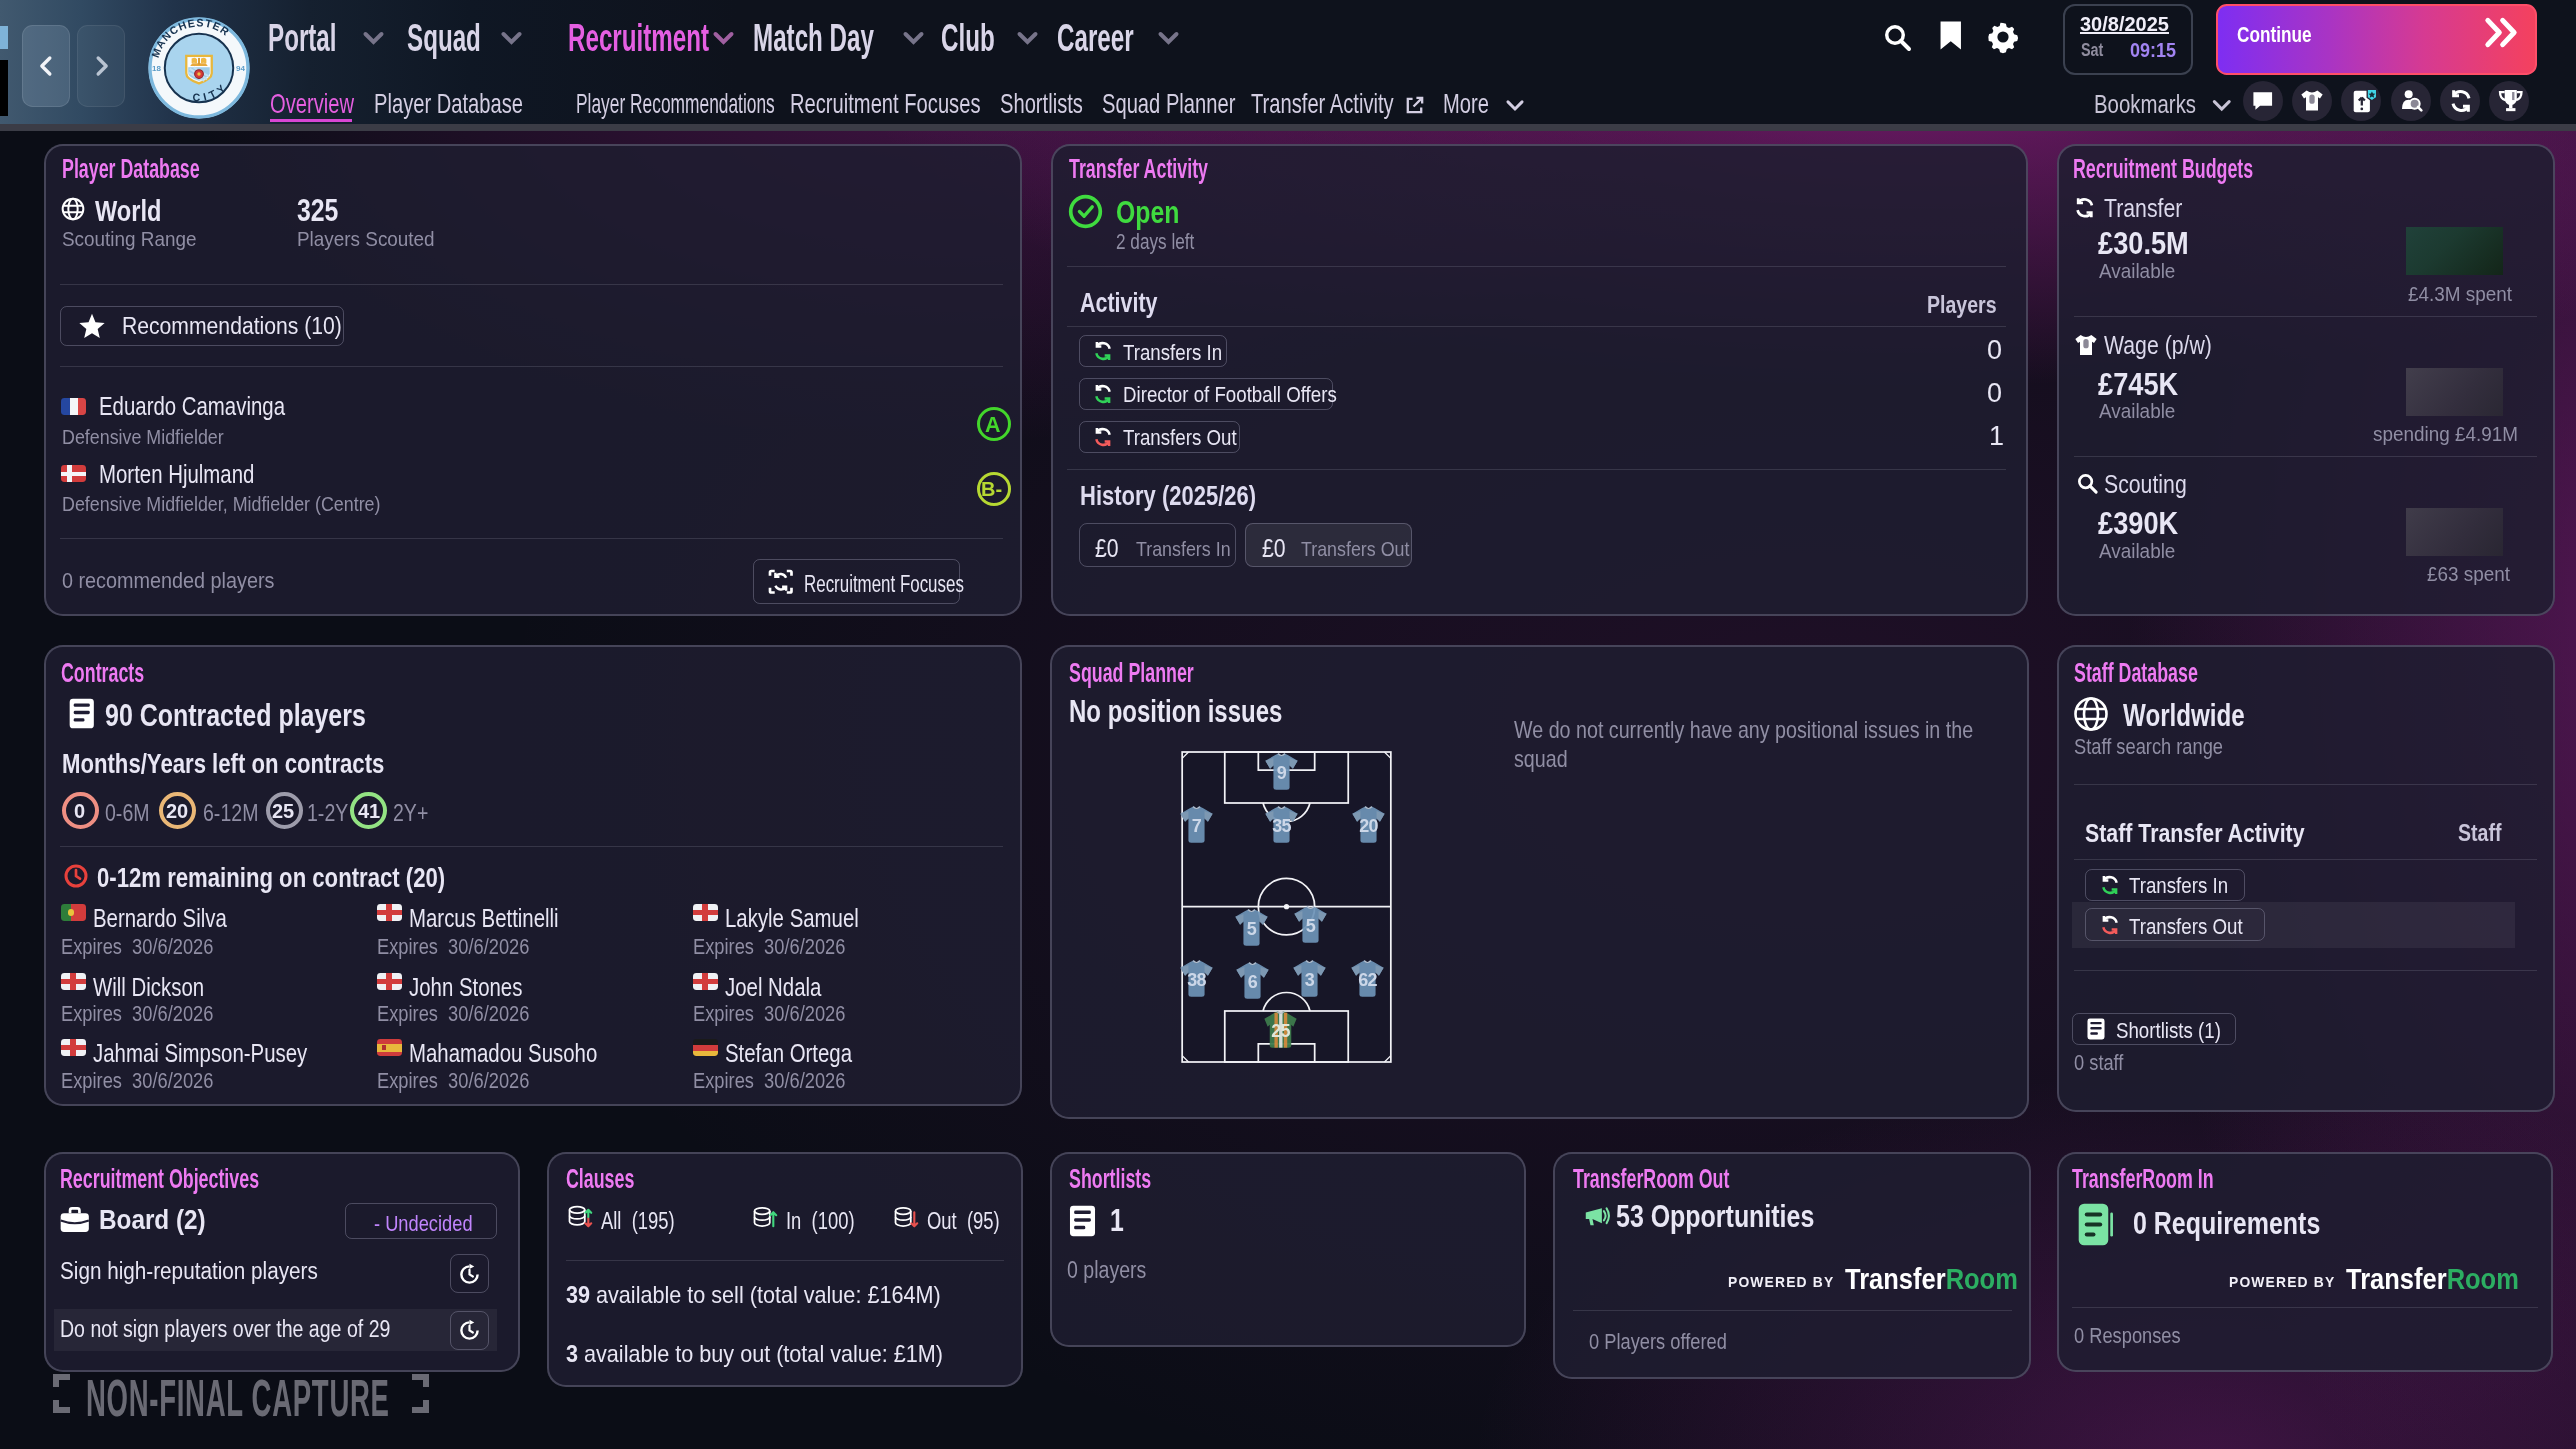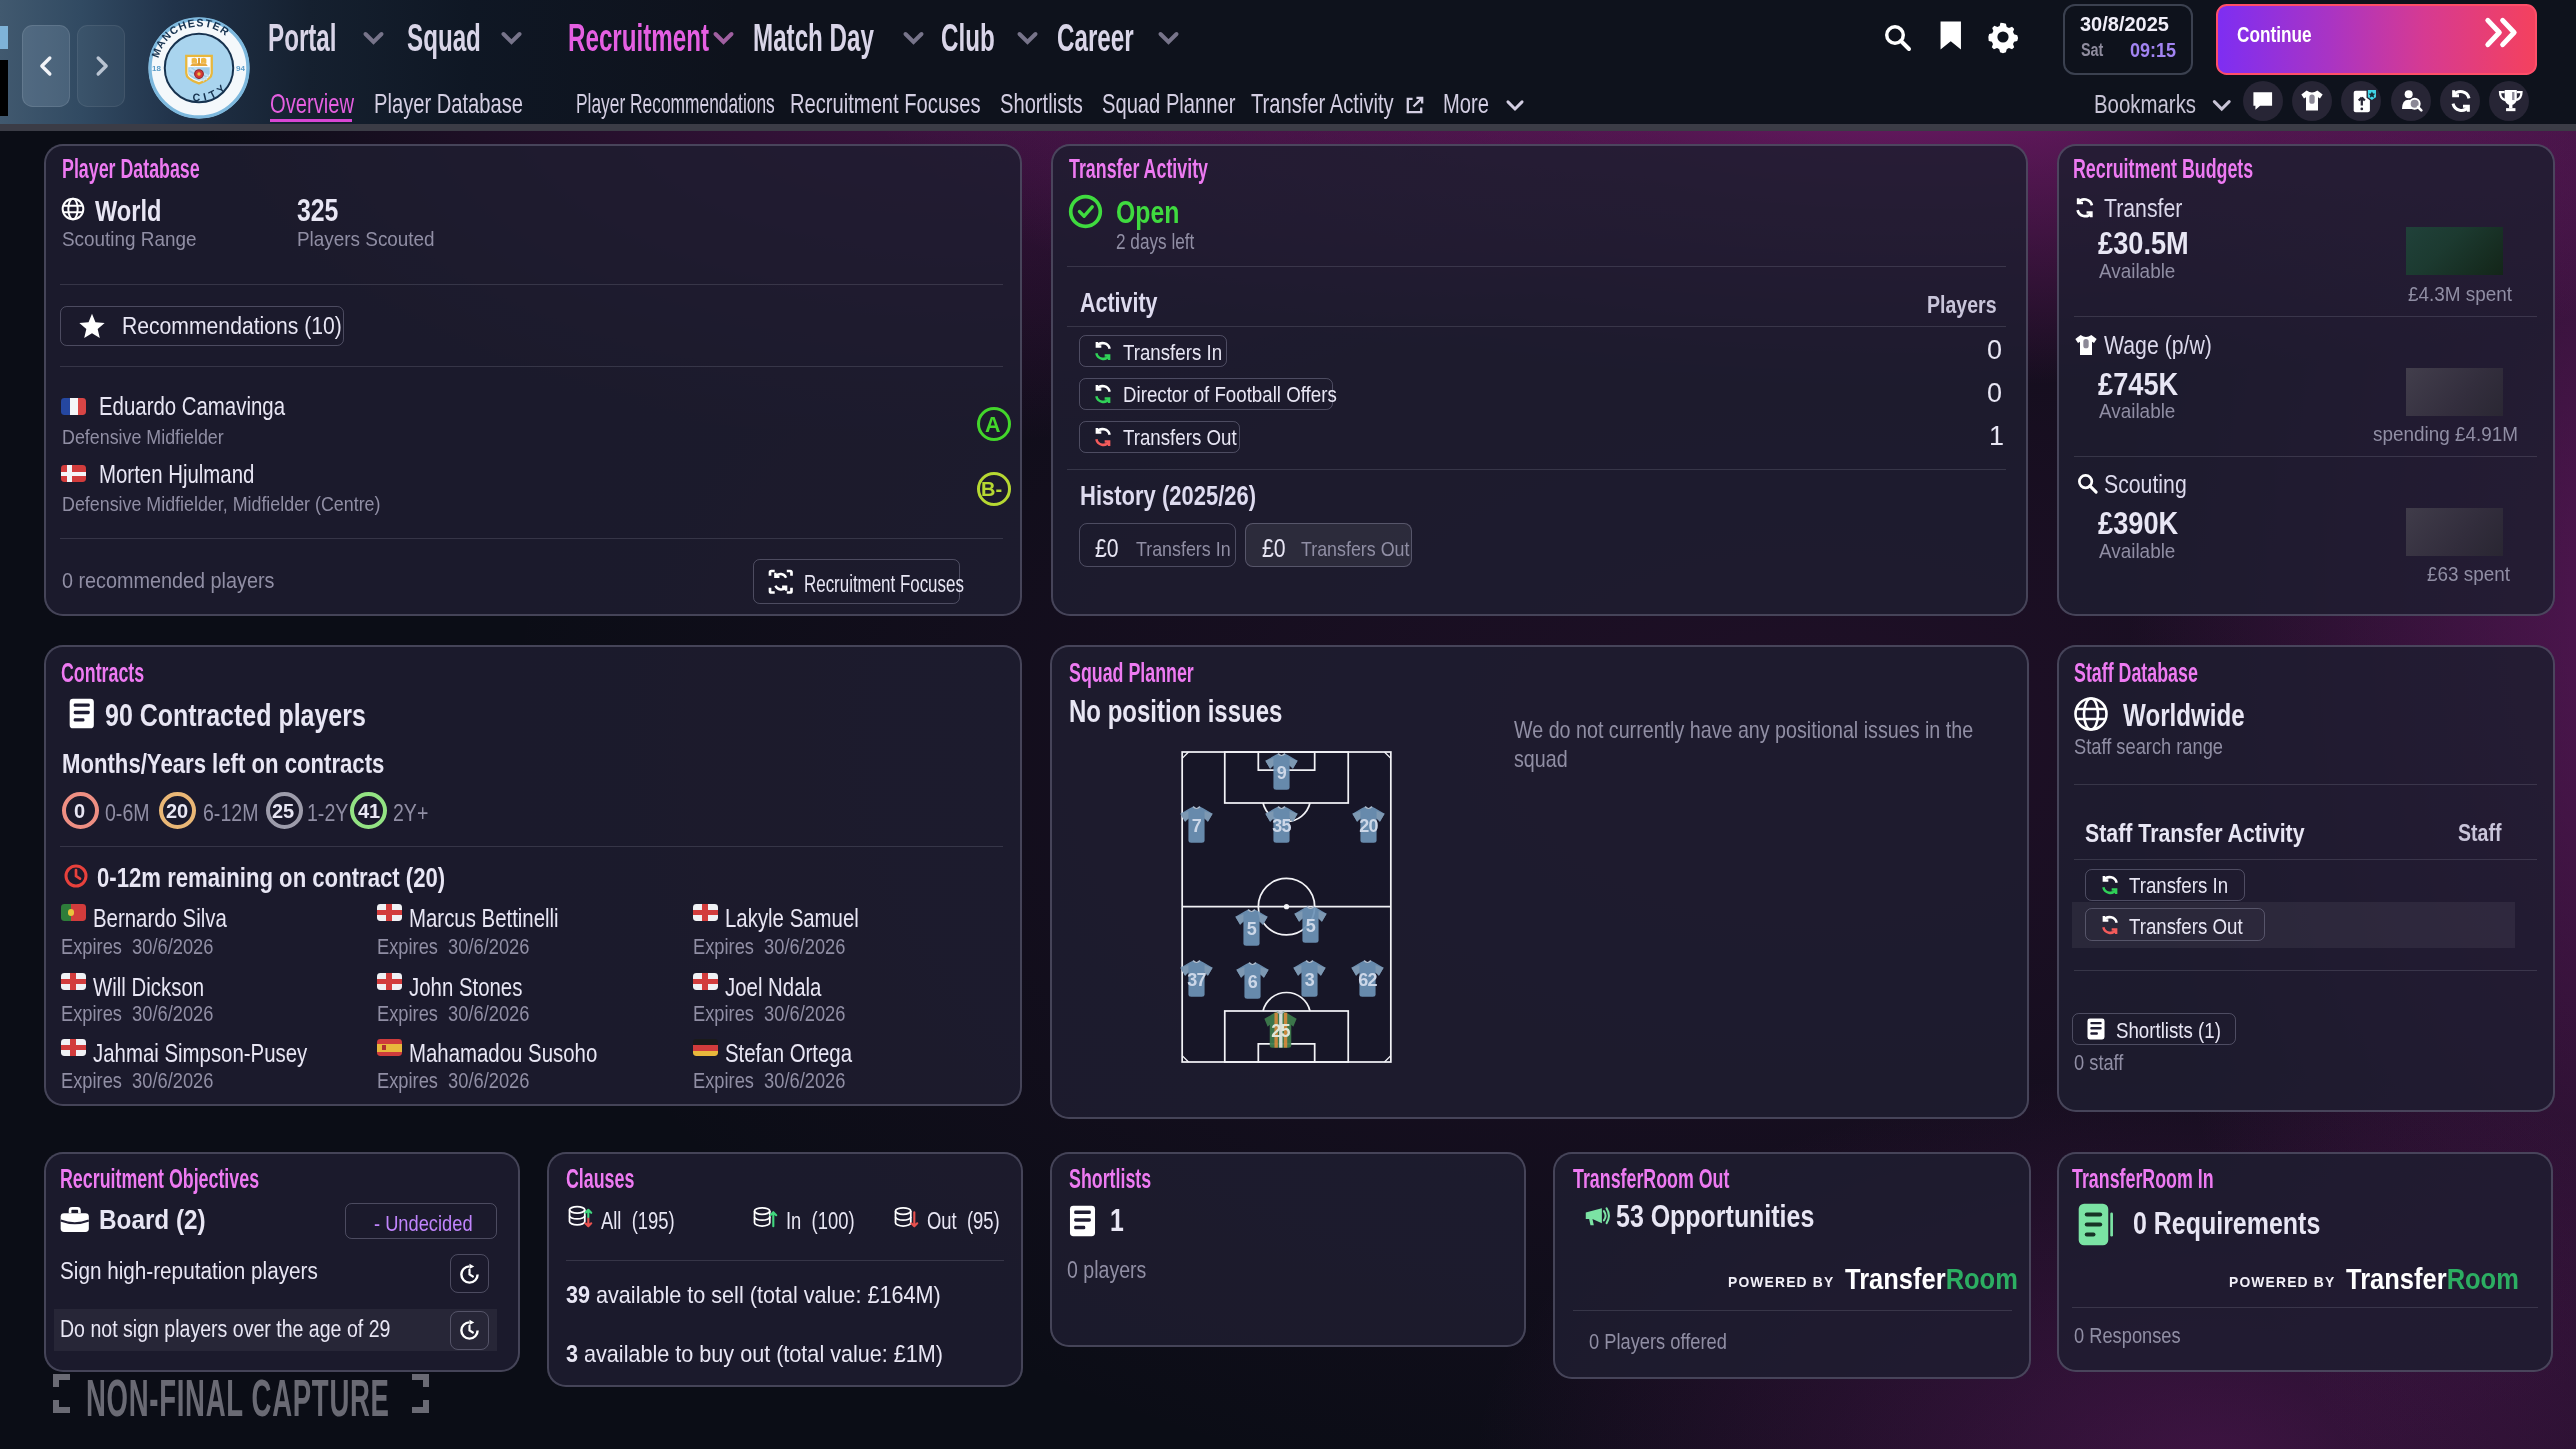--- a/index.html
+++ b/index.html
@@ -106,21 +106,21 @@
     </svg>
 <svg class="a" style="left:1938px;top:20px;" width="25.5" height="31" viewBox="0 0 20 24">
       <path d="M2 1 H18 V23 L10 16.5 L2 23 Z" fill="#fff"></path>
     </svg>
 <svg class="a" style="left:1987px;top:21px;" width="32" height="32" viewBox="0 0 24 24">
       <path fill="#fff" d="M12 1.5l2.2.6.6 2.4c.6.2 1.2.5 1.7.8l2.3-.9 1.6 1.6-.9 2.3c.3.5.6 1.1.8 1.7l2.4.6.6 2.2-.6 2.2-2.4.6c-.2.6-.5 1.2-.8 1.7l.9 2.3-1.6 1.6-2.3-.9c-.5.3-1.1.6-1.7.8l-.6 2.4-2.2.6-2.2-.6-.6-2.4c-.6-.2-1.2-.5-1.7-.8l-2.3.9-1.6-1.6.9-2.3c-.3-.5-.6-1.1-.8-1.7l-2.4-.6L1 12l.6-2.2 2.4-.6c.2-.6.5-1.2.8-1.7l-.9-2.3 1.6-1.6 2.3.9c.5-.3 1.1-.6 1.7-.8l.6-2.4z"></path>
       <circle cx="12" cy="12" r="4.2" fill="#0e131d"></circle>
     </svg>
 
 <div class="a" style="left:2063px;top:4px;width:130px;height:71px;border:2px solid #3b4150;border-radius:12px;"></div>
-<div class="t b" style="left:2080px;top:13.4px;font-size:20px;color:#f0eef8;">30/8/2025</div>
+<div class="t b" style="left:2080px;top:13.4px;font-size:20px;color:#f0eef8;text-decoration:underline;">30/8/2025</div>
 <div class="t b s80" style="left:2081px;top:40px;font-size:18px;color:#8f8c9e;">Sat</div>
 <div class="t b s90" style="left:2130px;top:39px;font-size:20px;color:#a284f2;">09:15</div>
 
 <div class="a" style="left:2216px;top:4px;width:321px;height:71px;border-radius:10.7px;border:2px solid #ff4e68;background:linear-gradient(90deg,#7e2ef2 0%,#a934c4 35%,#d63a92 65%,#f4415e 100%);"></div>
 <div class="t b s80" style="left:2237px;top:23px;font-size:21.5px;color:#fff;">Continue</div>
 <svg class="a" style="left:2483px;top:17px;" width="38" height="31" viewBox="0 0 56 46">
       <path d="M7 5 L24 23 L7 41 M29 5 L46 23 L29 41" stroke="#fff" stroke-width="7.5" fill="none" stroke-linecap="round" stroke-linejoin="round"></path>
     </svg>
 
 <div class="t s80" style="left:2094px;top:90px;font-size:25.5px;color:#c8c4d6;">Bookmarks</div>
@@ -503,21 +503,21 @@
         <path d="M2 13 L9 25 L14 20 L14 9 Z M50 13 L43 25 L38 20 L38 9 Z" fill="#8099b3" opacity="0.9"></path>
       </svg>
       <div class="snum">5</div>
     </div>
 <div class="shirt" style="left:1179px;top:959px;">
       <svg width="35" height="39" viewBox="0 0 52 58">
         <path d="M16 5 L22 2 Q26 7 30 2 L36 5 L50 13 L43 25 L38 20 V53 Q38 56 34 56 H18 Q14 56 14 53 V20 L9 25 L2 13 Z" fill="#6e93b7" opacity="0.93"></path>
         <path d="M20 3 Q26 9 32 3 L30 2 Q26 7 22 2 Z" fill="#b6bfcc"></path>
         <path d="M2 13 L9 25 L14 20 L14 9 Z M50 13 L43 25 L38 20 L38 9 Z" fill="#8099b3" opacity="0.9"></path>
       </svg>
-      <div class="snum">37</div>
+      <div class="snum">38</div>
     </div>
 <div class="shirt" style="left:1235px;top:961px;">
       <svg width="35" height="39" viewBox="0 0 52 58">
         <path d="M16 5 L22 2 Q26 7 30 2 L36 5 L50 13 L43 25 L38 20 V53 Q38 56 34 56 H18 Q14 56 14 53 V20 L9 25 L2 13 Z" fill="#6e93b7" opacity="0.93"></path>
         <path d="M20 3 Q26 9 32 3 L30 2 Q26 7 22 2 Z" fill="#b6bfcc"></path>
         <path d="M2 13 L9 25 L14 20 L14 9 Z M50 13 L43 25 L38 20 L38 9 Z" fill="#8099b3" opacity="0.9"></path>
       </svg>
       <div class="snum">6</div>
     </div>
 <div class="shirt" style="left:1292px;top:959px;">

